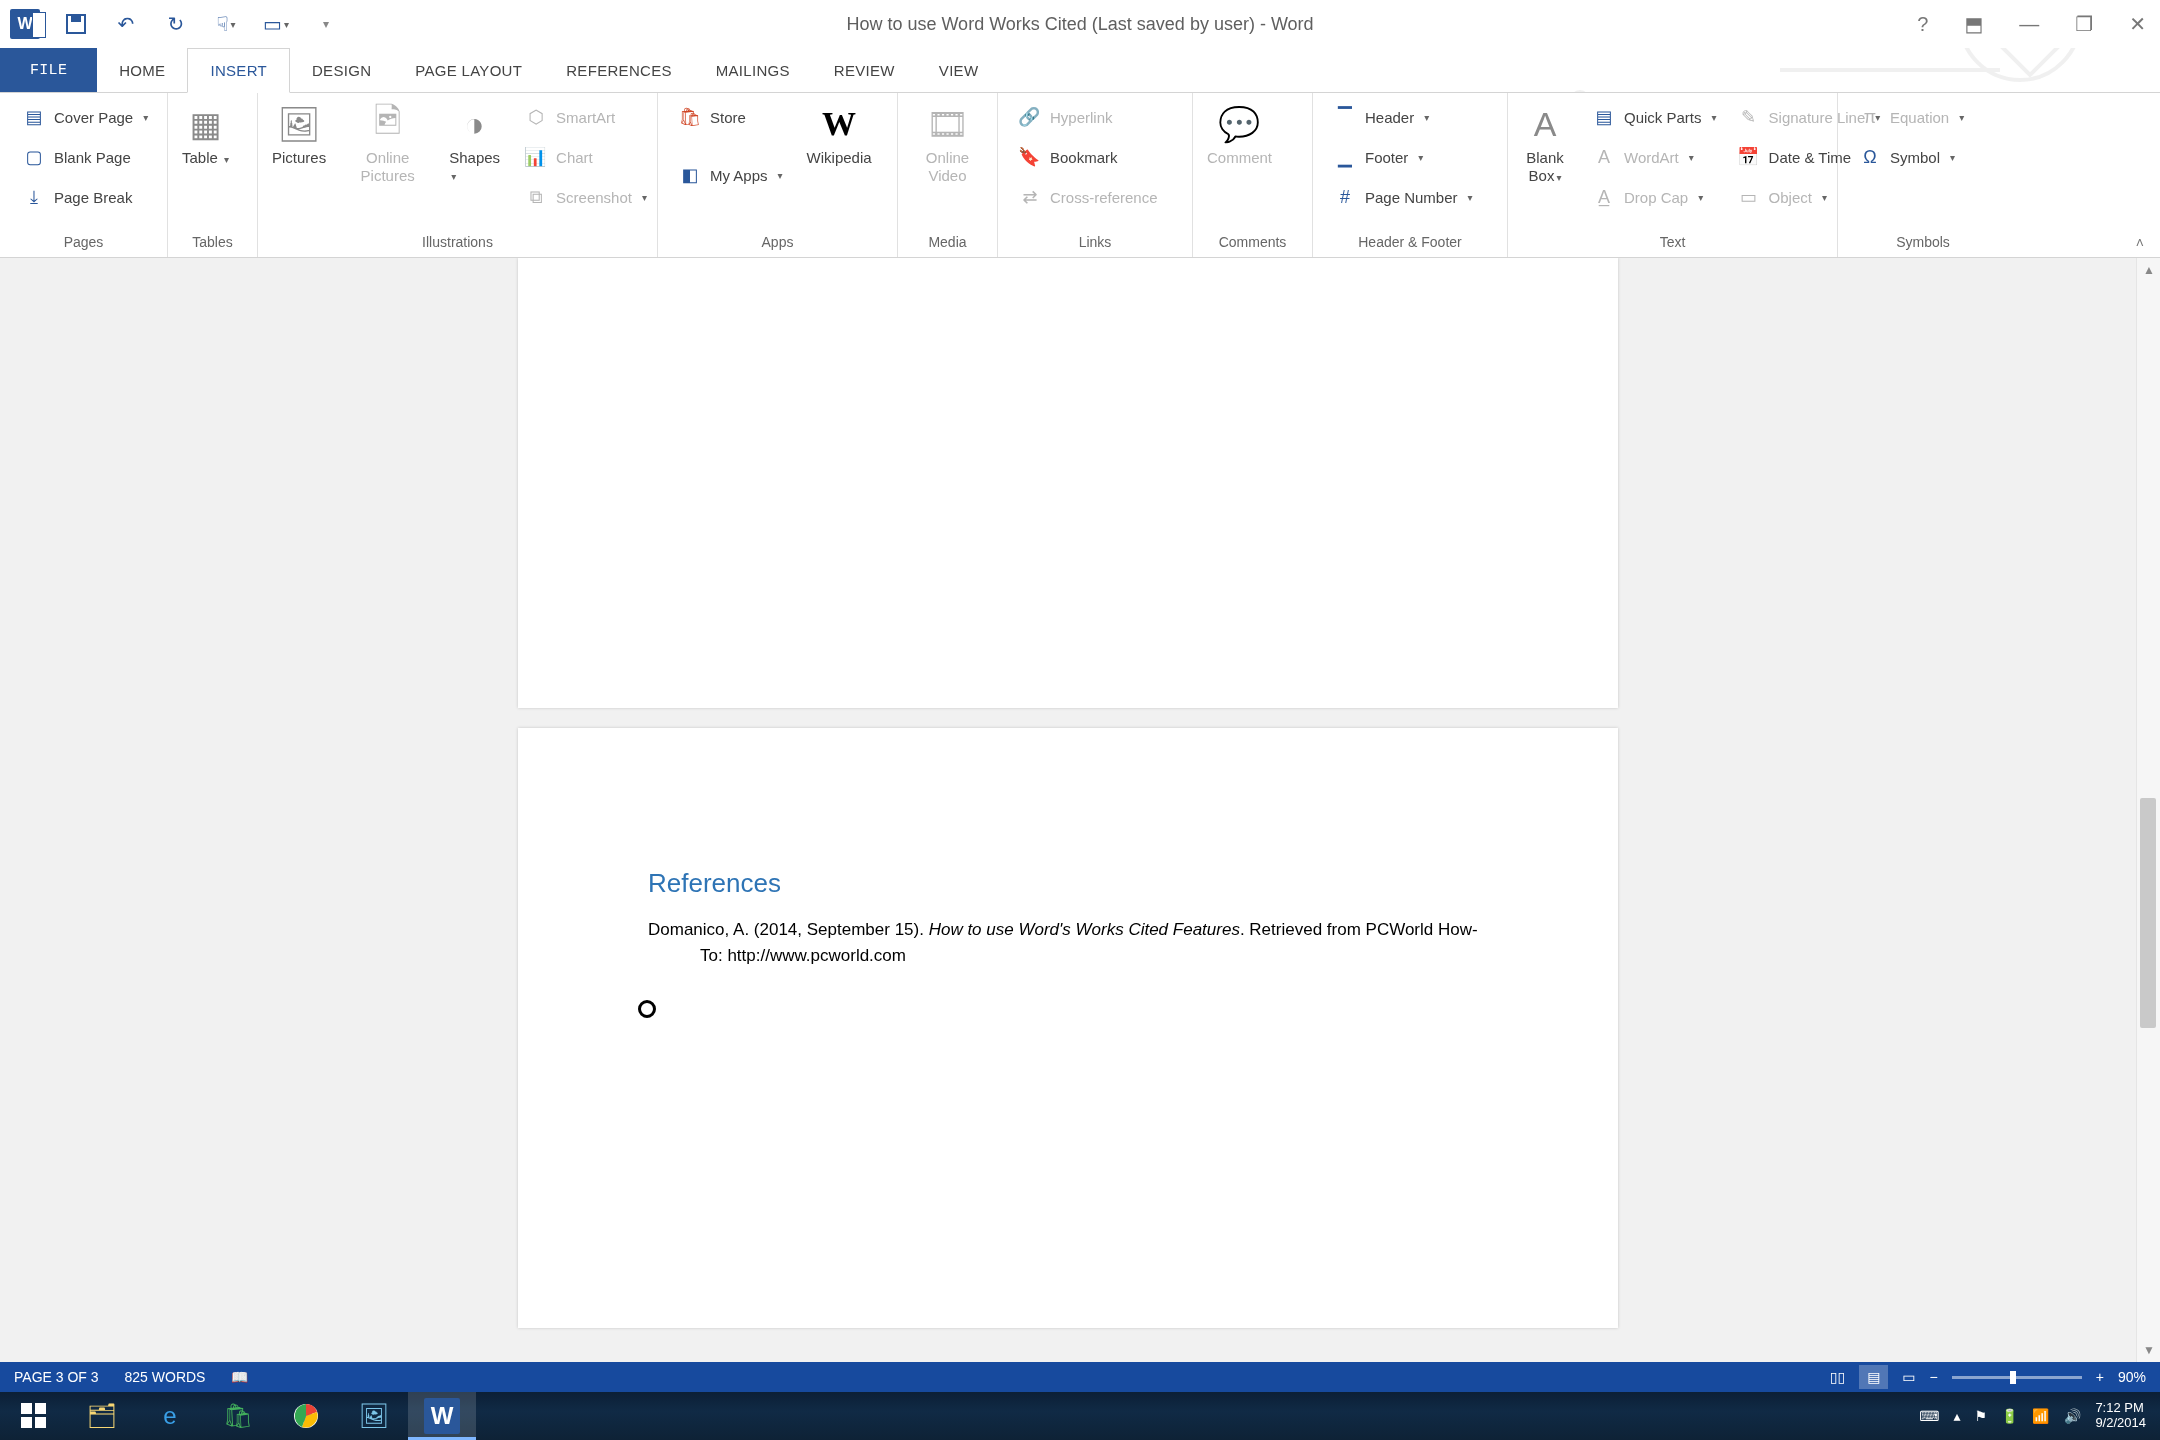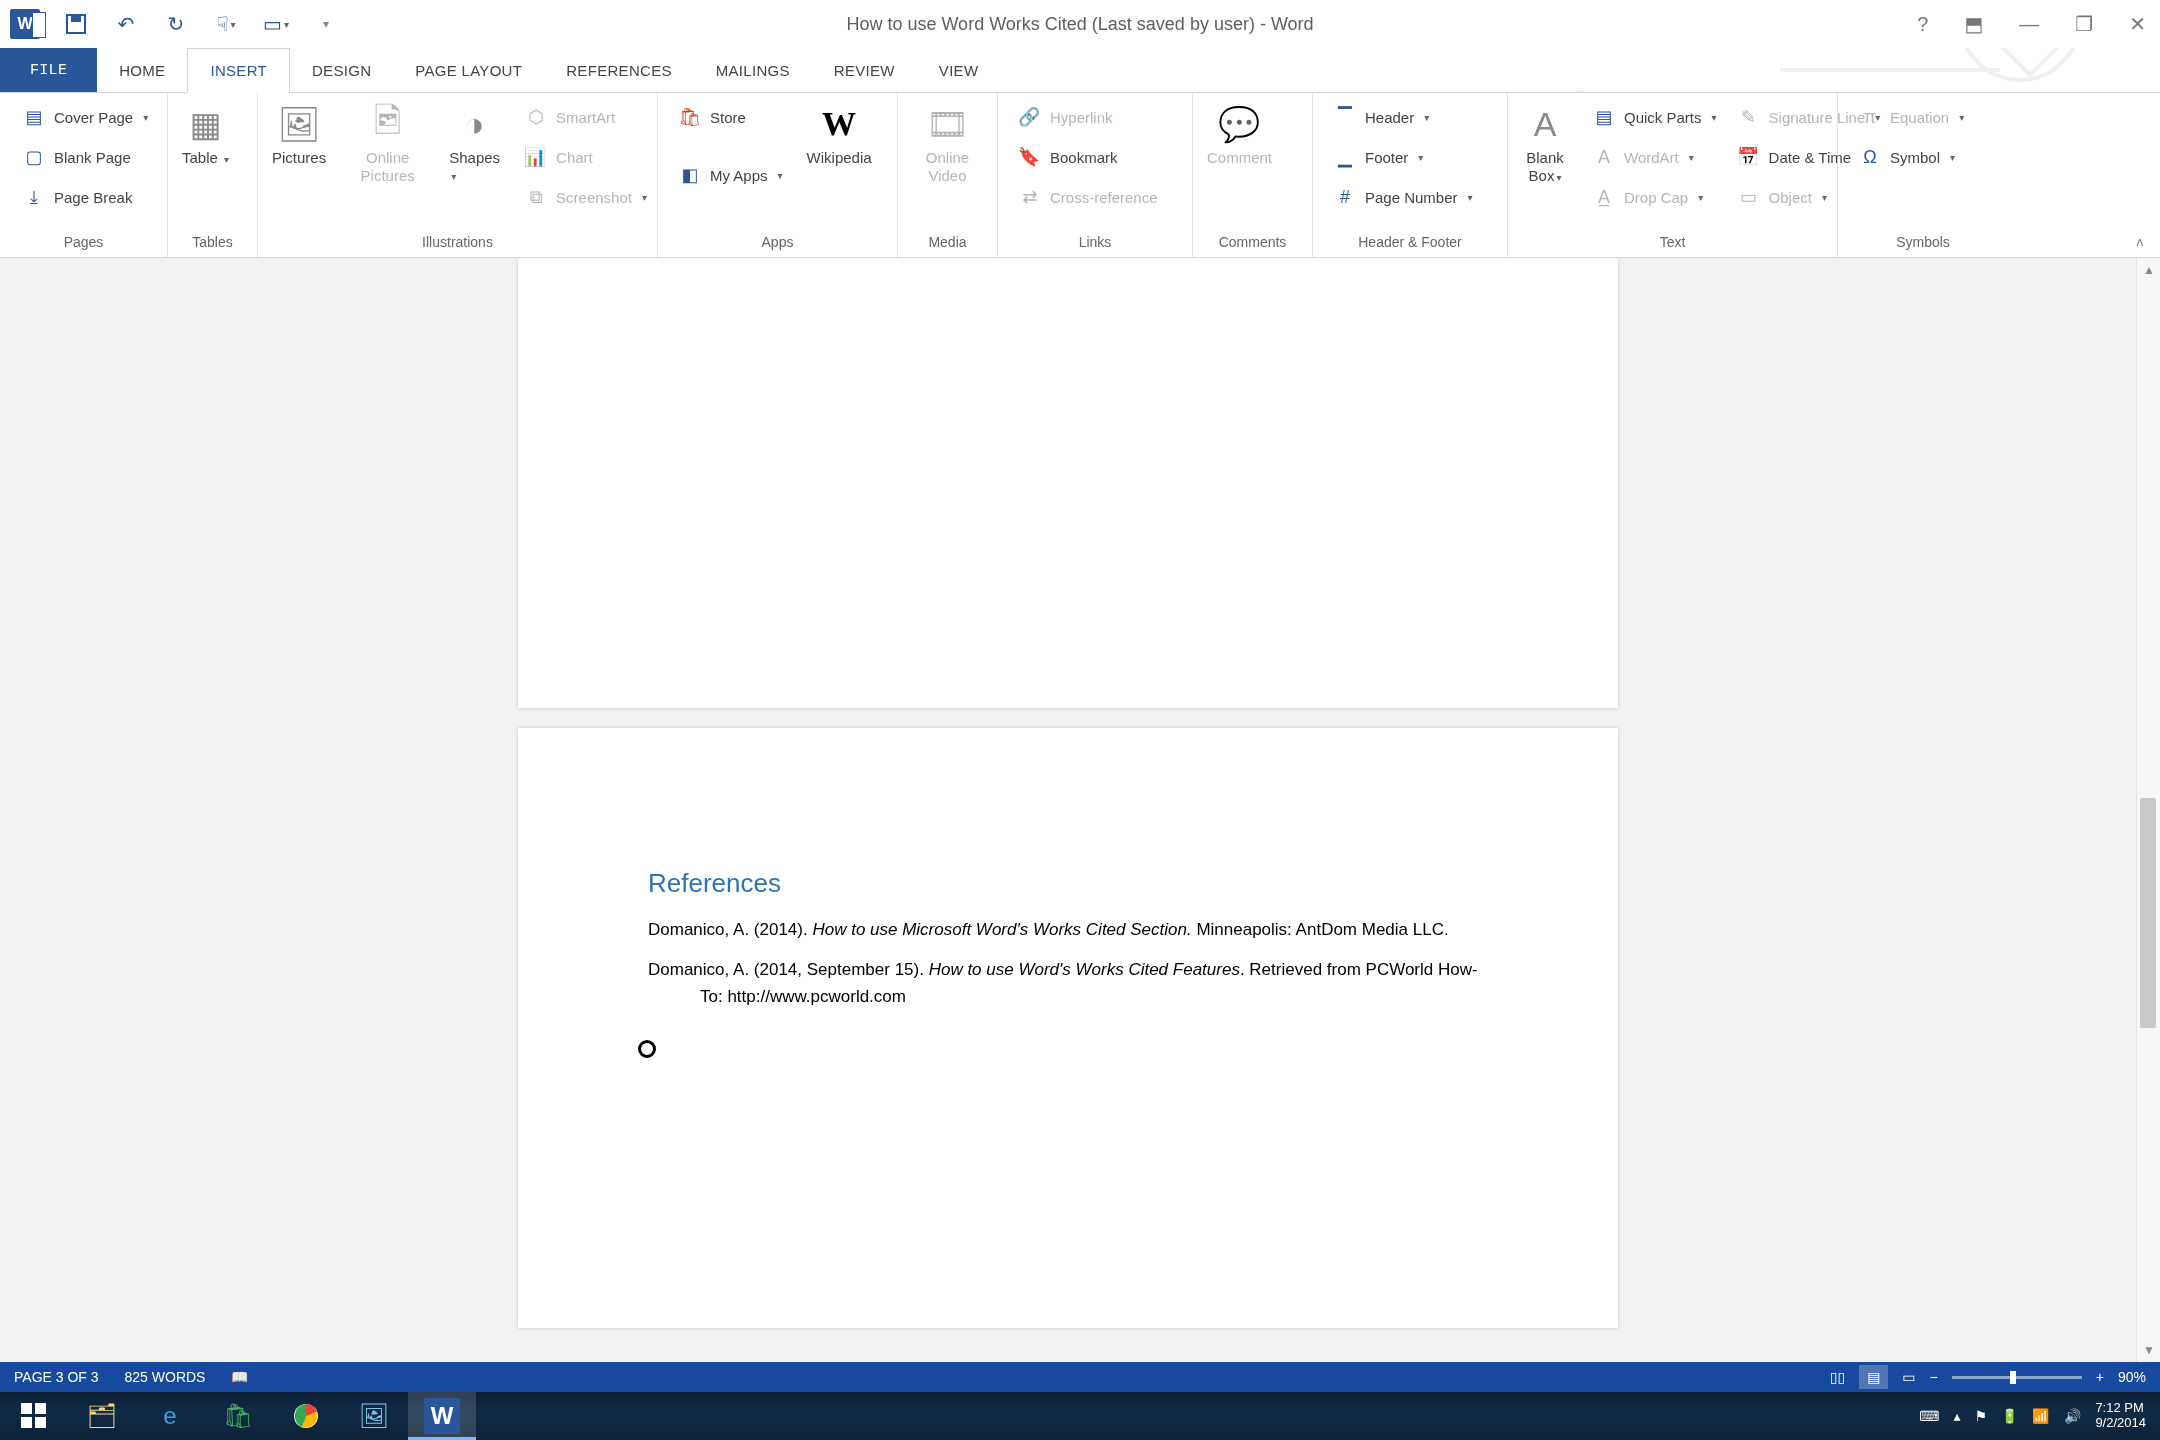--- a/index.html
+++ b/index.html
@@ -332,21 +332,20 @@
   </div>
 
   <span class="ribbon-collapse">˄</span>
 </div>
 
 <div class="workspace">
   <div class="page p1"></div>
   <div class="gap"></div>
   <div class="page p2">
     <div class="ref-head">References</div>
-    <div class="ref-entry"><span>Domanico, A. (2014). </span><span class="ital">How to use Microsoft Word's Works Cited Section.</span><span> Minneapolis: AntDom Media LLC.</span></div>
     <div class="ref-entry"><span>Domanico, A. (2014, September 15). </span><span class="ital">How to use Word's Works Cited Features</span><span>. Retrieved from PCWorld How-To: http://www.pcworld.com</span></div>
     <div class="cursor-mark"></div>
   </div>
 </div>
 <div class="scroll-track">
   <div class="arrow" style="top:0;">▲</div>
   <div class="scroll-thumb"></div>
   <div class="arrow" style="bottom:0;">▼</div>
 </div>
 

